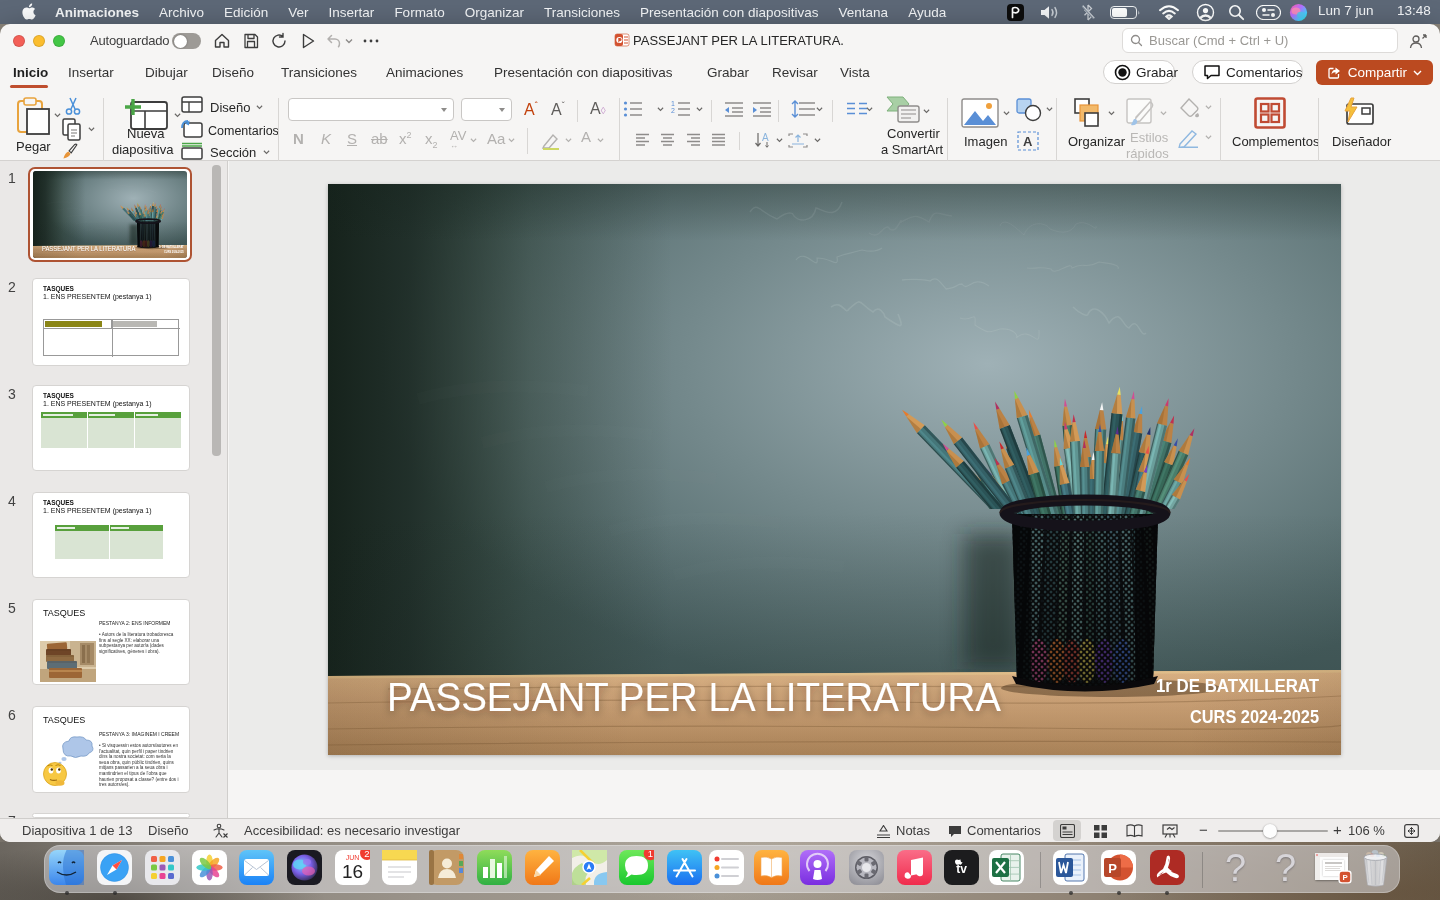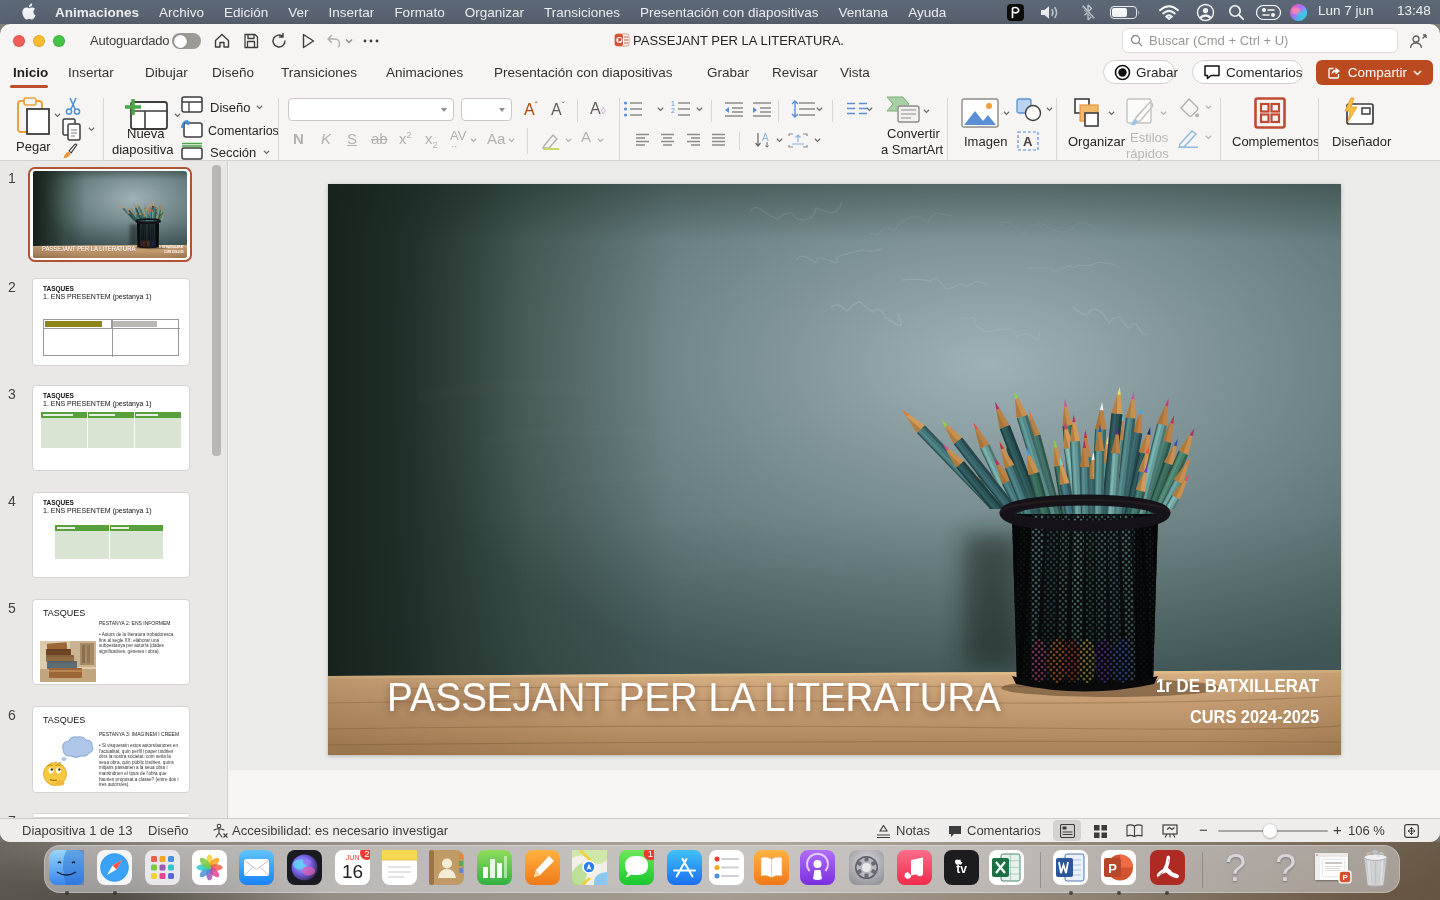--- a/index.html
+++ b/index.html
@@ -1004,21 +1004,21 @@
         </svg></div>
 </div>
 <div id="statusbar">
  <span style="left:22px">Diapositiva 1 de 13</span>
  <span style="left:148px">Diseño</span>
  <svg style="position:absolute;left:212px;top:4px" width="17" height="16" viewBox="0 0 17 16">
         <circle cx="7" cy="3" r="1.8" fill="none" stroke="#3c3c3c" stroke-width="1.1"></circle>
         <path d="M2 7 q5-2.5 10 0 M7 6v4 M7 10l-3 4 M7 10l3 4" stroke="#3c3c3c" stroke-width="1.1" fill="none" stroke-linecap="round"></path>
         <path d="M11.5 10.5l4 4 M15.5 10.5l-4 4" stroke="#3c3c3c" stroke-width="1.1"></path>
       </svg>
- <span style="left:232px">Accesibilidad: es necesario investigar</span>
+ <span style="left:244px">Accesibilidad: es necesario investigar</span>
  <svg style="position:absolute;left:876px;top:6px" width="15" height="13" viewBox="0 0 15 13">
         <path d="M1 10h13 M1 12.5h13" stroke="#3c3c3c" stroke-width="1.2"></path>
         <path d="M7.5 0.5 11 6H4z" fill="none" stroke="#3c3c3c" stroke-width="1.1"></path>
       </svg>
  <span style="left:896px">Notas</span>
  <svg style="position:absolute;left:948px;top:6px" width="14" height="13" viewBox="0 0 14 13">
         <path d="M1 1h12v8H6l-3 3V9H1z" fill="#3c3c3c"></path>
       </svg>
  <span style="left:967px">Comentarios</span>
  <span style="position:absolute;left:1053px;top:1px;width:28px;height:21px;background:#d4d2d0;border-radius:4px"></span>

